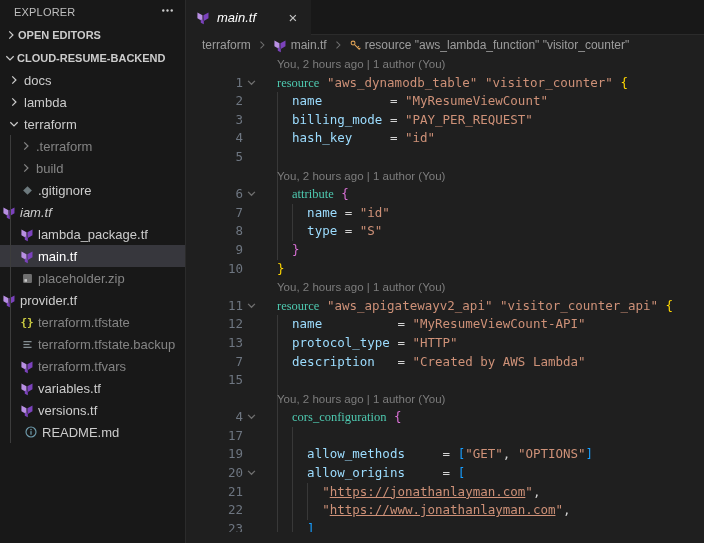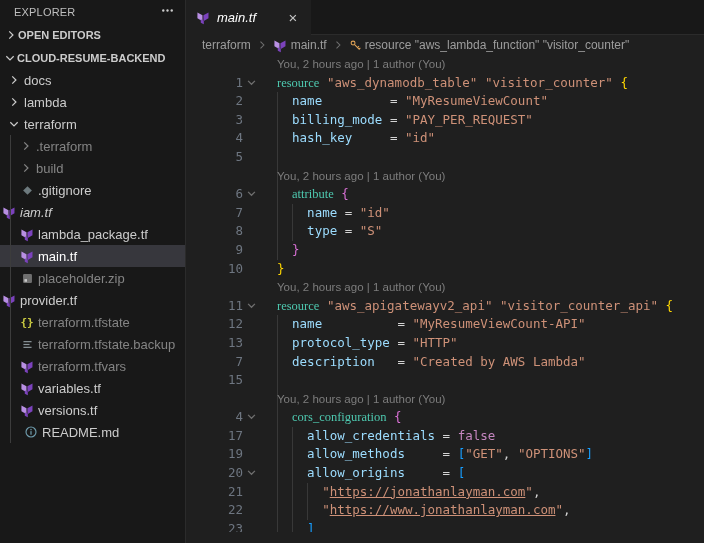--- a/index.html
+++ b/index.html
@@ -333,21 +333,21 @@
             <path d="M3.8 6l4.2 4.2L12.2 6" fill="none" stroke="#6f6f6f" stroke-width="1.5"></path>
           </svg></span><span class="ctext"><span class="tk-kw">resource</span><span class="tk-op"> </span><span class="tk-st">"aws_apigatewayv2_api"</span><span class="tk-op"> </span><span class="tk-st">"visitor_counter_api"</span><span class="tk-op"> </span><span class="tk-b1">{</span></span></div>
       <div class="crow"><div class="iguide" style="left: 91px;"></div><span class="lnum">12</span><span class="ctext"><span class="tk-op">  </span><span class="tk-pr">name</span><span class="tk-op">          = </span><span class="tk-st">"MyResumeViewCount-API"</span></span></div>
       <div class="crow"><div class="iguide" style="left: 91px;"></div><span class="lnum">13</span><span class="ctext"><span class="tk-op">  </span><span class="tk-pr">protocol_type</span><span class="tk-op"> = </span><span class="tk-st">"HTTP"</span></span></div>
       <div class="crow"><div class="iguide" style="left: 91px;"></div><span class="lnum">7</span><span class="ctext"><span class="tk-op">  </span><span class="tk-pr">description</span><span class="tk-op">   = </span><span class="tk-st">"Created by AWS Lambda"</span></span></div>
       <div class="crow"><div class="iguide" style="left: 91px;"></div><span class="lnum">15</span><span class="ctext"></span></div>
       <div class="crow"><div class="iguide" style="left: 91px;"></div><span class="blame">You, 2 hours ago | 1 author (You)</span></div>
       <div class="crow"><div class="iguide" style="left: 91px;"></div><span class="lnum">4</span><span class="fold"><svg width="13" height="13" viewBox="0 0 16 16">
             <path d="M3.8 6l4.2 4.2L12.2 6" fill="none" stroke="#6f6f6f" stroke-width="1.5"></path>
           </svg></span><span class="ctext"><span class="tk-op">  </span><span class="tk-kw">cors_configuration</span><span class="tk-op"> </span><span class="tk-b2">{</span></span></div>
-      <div class="crow"><div class="iguide" style="left: 91px;"></div><div class="iguide" style="left: 106.05px;"></div><span class="lnum">17</span><span class="ctext"><span class="tk-op">    </span><span class="tk-pr">allow_credentials</span><span class="tk-op"> = </span><span class="tk-bo">false</span></span></div>
+      <div class="crow"><div class="iguide" style="left: 91px;"></div><div class="iguide" style="left: 106.05px;"></div><span class="lnum">17</span></div>
       <div class="crow"><div class="iguide" style="left: 91px;"></div><div class="iguide" style="left: 106.05px;"></div><span class="lnum">19</span><span class="ctext"><span class="tk-op">    </span><span class="tk-pr">allow_methods</span><span class="tk-op">     = </span><span class="tk-b3">[</span><span class="tk-st">"GET"</span><span class="tk-op">, </span><span class="tk-st">"OPTIONS"</span><span class="tk-b3">]</span></span></div>
       <div class="crow"><div class="iguide" style="left: 91px;"></div><div class="iguide" style="left: 106.05px;"></div><span class="lnum">20</span><span class="fold"><svg width="13" height="13" viewBox="0 0 16 16">
             <path d="M3.8 6l4.2 4.2L12.2 6" fill="none" stroke="#6f6f6f" stroke-width="1.5"></path>
           </svg></span><span class="ctext"><span class="tk-op">    </span><span class="tk-pr">allow_origins</span><span class="tk-op">     = </span><span class="tk-b3">[</span></span></div>
       <div class="crow"><div class="iguide" style="left: 91px;"></div><div class="iguide" style="left: 106.05px;"></div><div class="iguide" style="left: 121.1px;"></div><span class="lnum">21</span><span class="ctext"><span class="tk-op">      </span><span class="tk-st">"</span><span class="tk-ur">https://jonathanlayman.com</span><span class="tk-st">"</span><span class="tk-op">,</span></span></div>
       <div class="crow"><div class="iguide" style="left: 91px;"></div><div class="iguide" style="left: 106.05px;"></div><div class="iguide" style="left: 121.1px;"></div><span class="lnum">22</span><span class="ctext"><span class="tk-op">      </span><span class="tk-st">"</span><span class="tk-ur">https://www.jonathanlayman.com</span><span class="tk-st">"</span><span class="tk-op">,</span></span></div>
       <div class="crow"><div class="iguide" style="left: 91px;"></div><div class="iguide" style="left: 106.05px;"></div><span class="lnum">23</span><span class="ctext"><span class="tk-op">    </span><span class="tk-b3">]</span></span></div>
     </div>
 
 </div>

